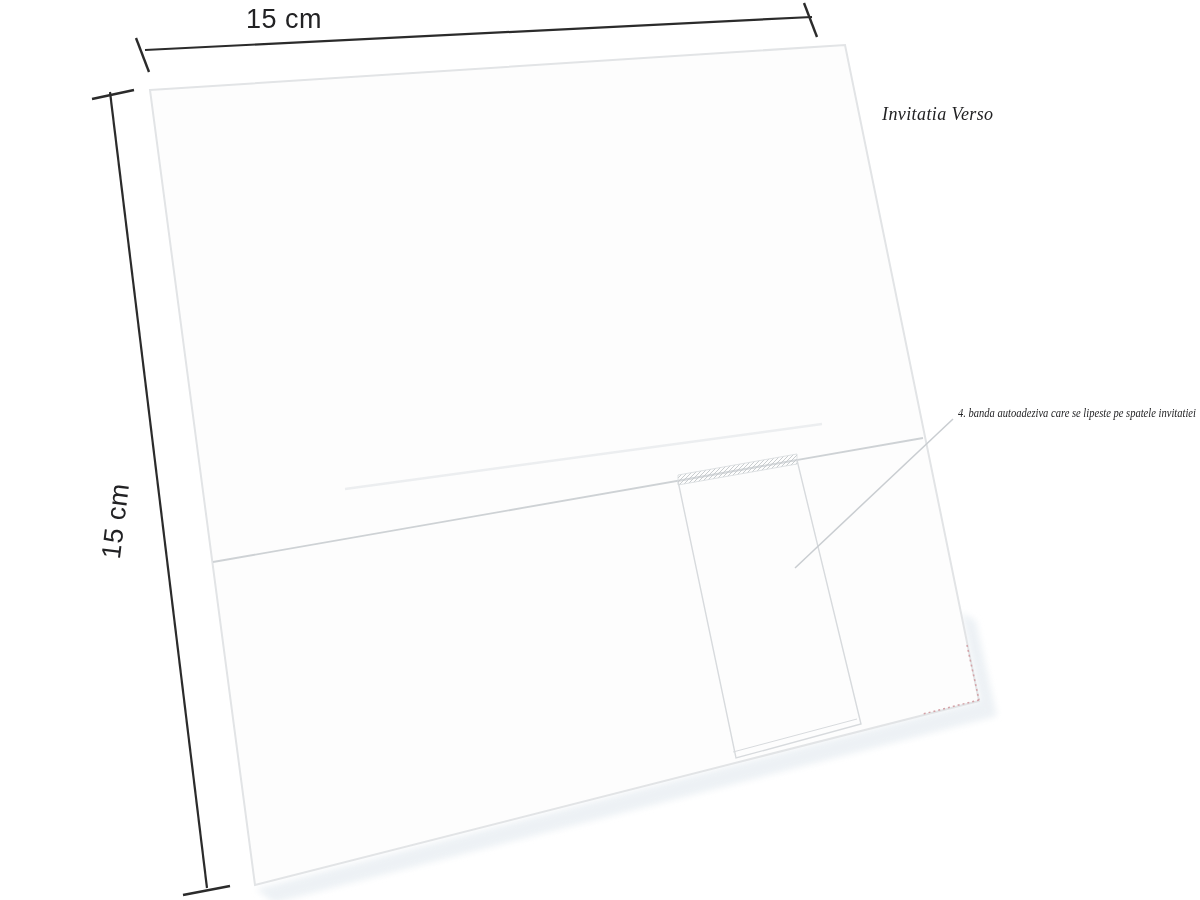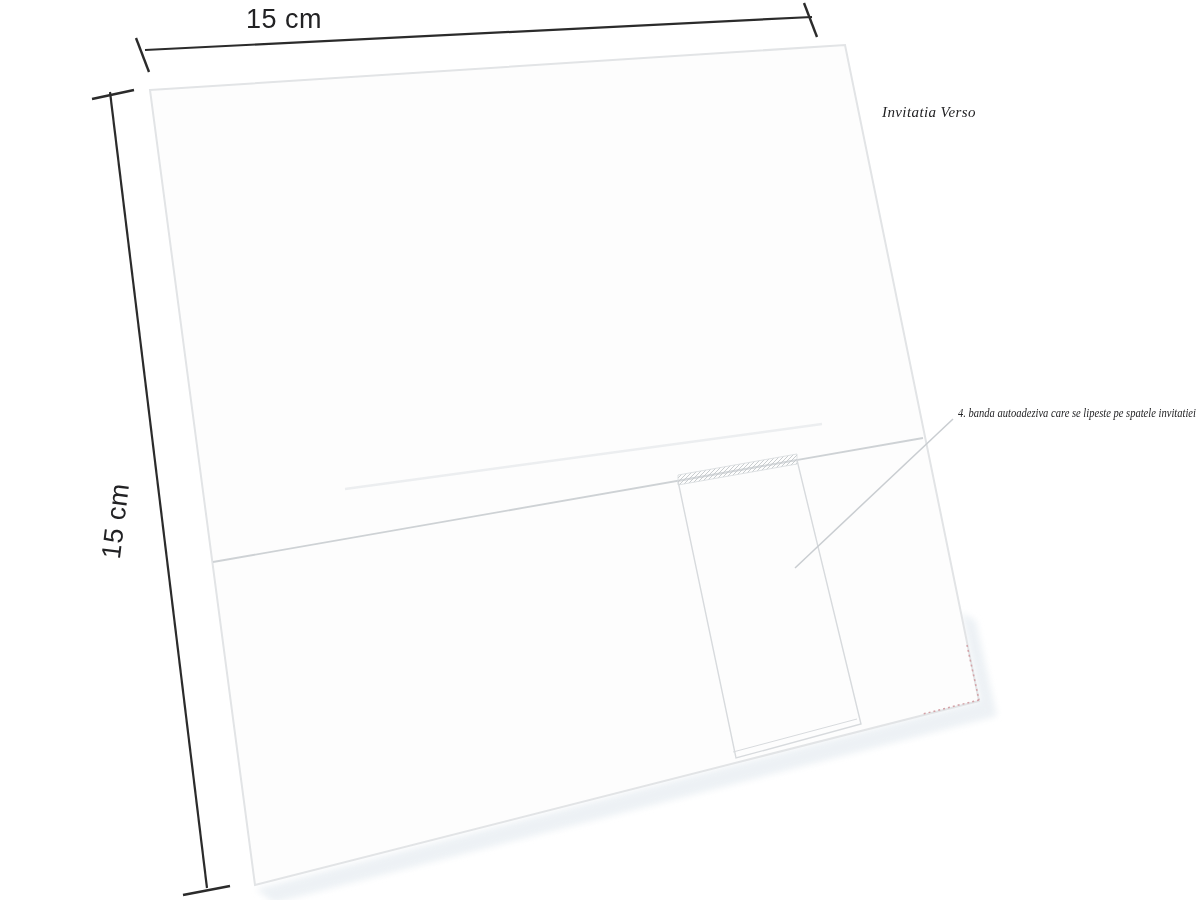--- a/index.html
+++ b/index.html
@@ -39,21 +39,21 @@
   .dim-label-left {
     left: 116px;
     top: 521px;
     transform: translate(-50%, -50%) rotate(-83deg);
   }
   .title-label {
     left: 882px;
     top: 104px;
     font-family: "Liberation Serif", serif;
     font-style: italic;
-    font-size: 15px;
+    font-size: 18px;
     letter-spacing: 0.4px;
   }
   .annotation-label {
     left: 958px;
     top: 405px;
     font-family: "Liberation Serif", serif;
     font-style: italic;
     font-size: 13.5px;
     transform: scaleX(0.78);
     transform-origin: left center;

